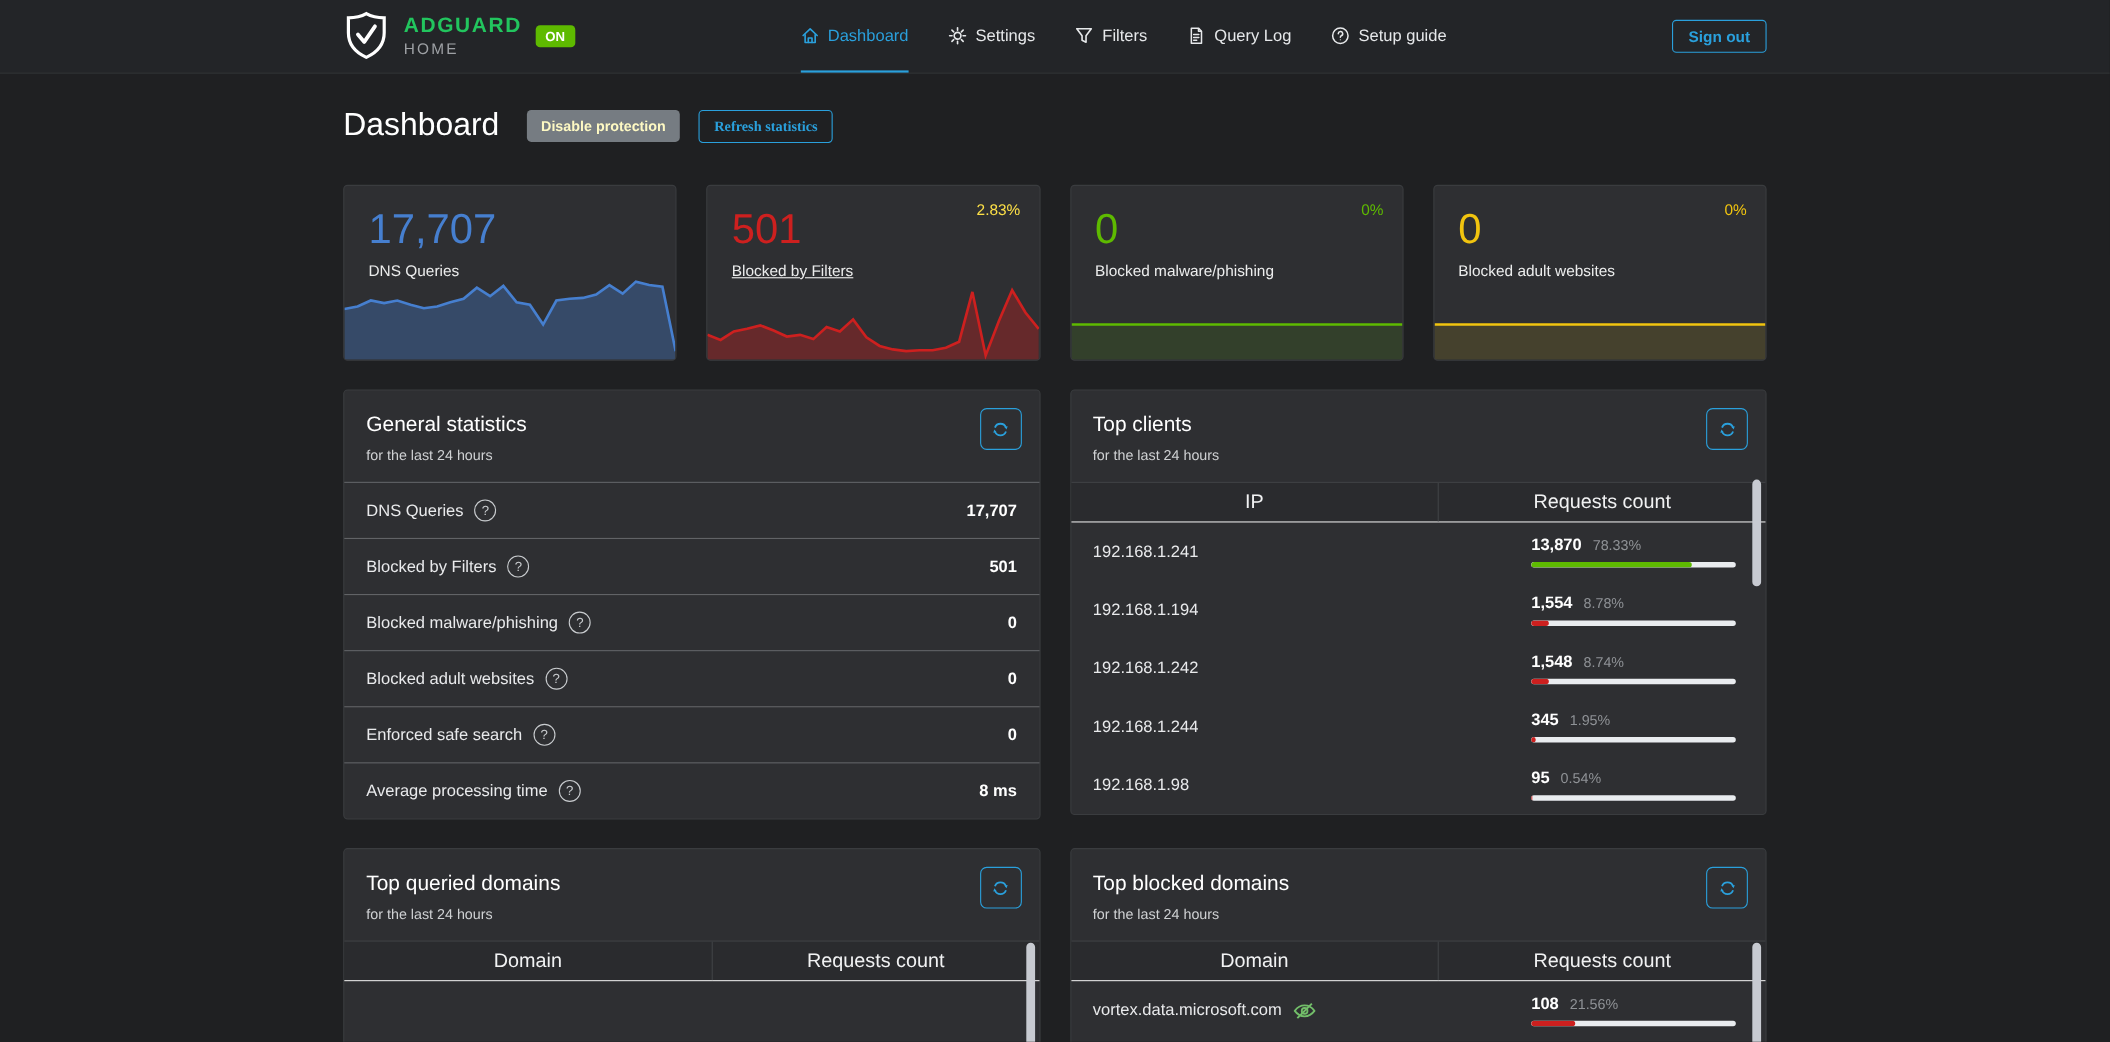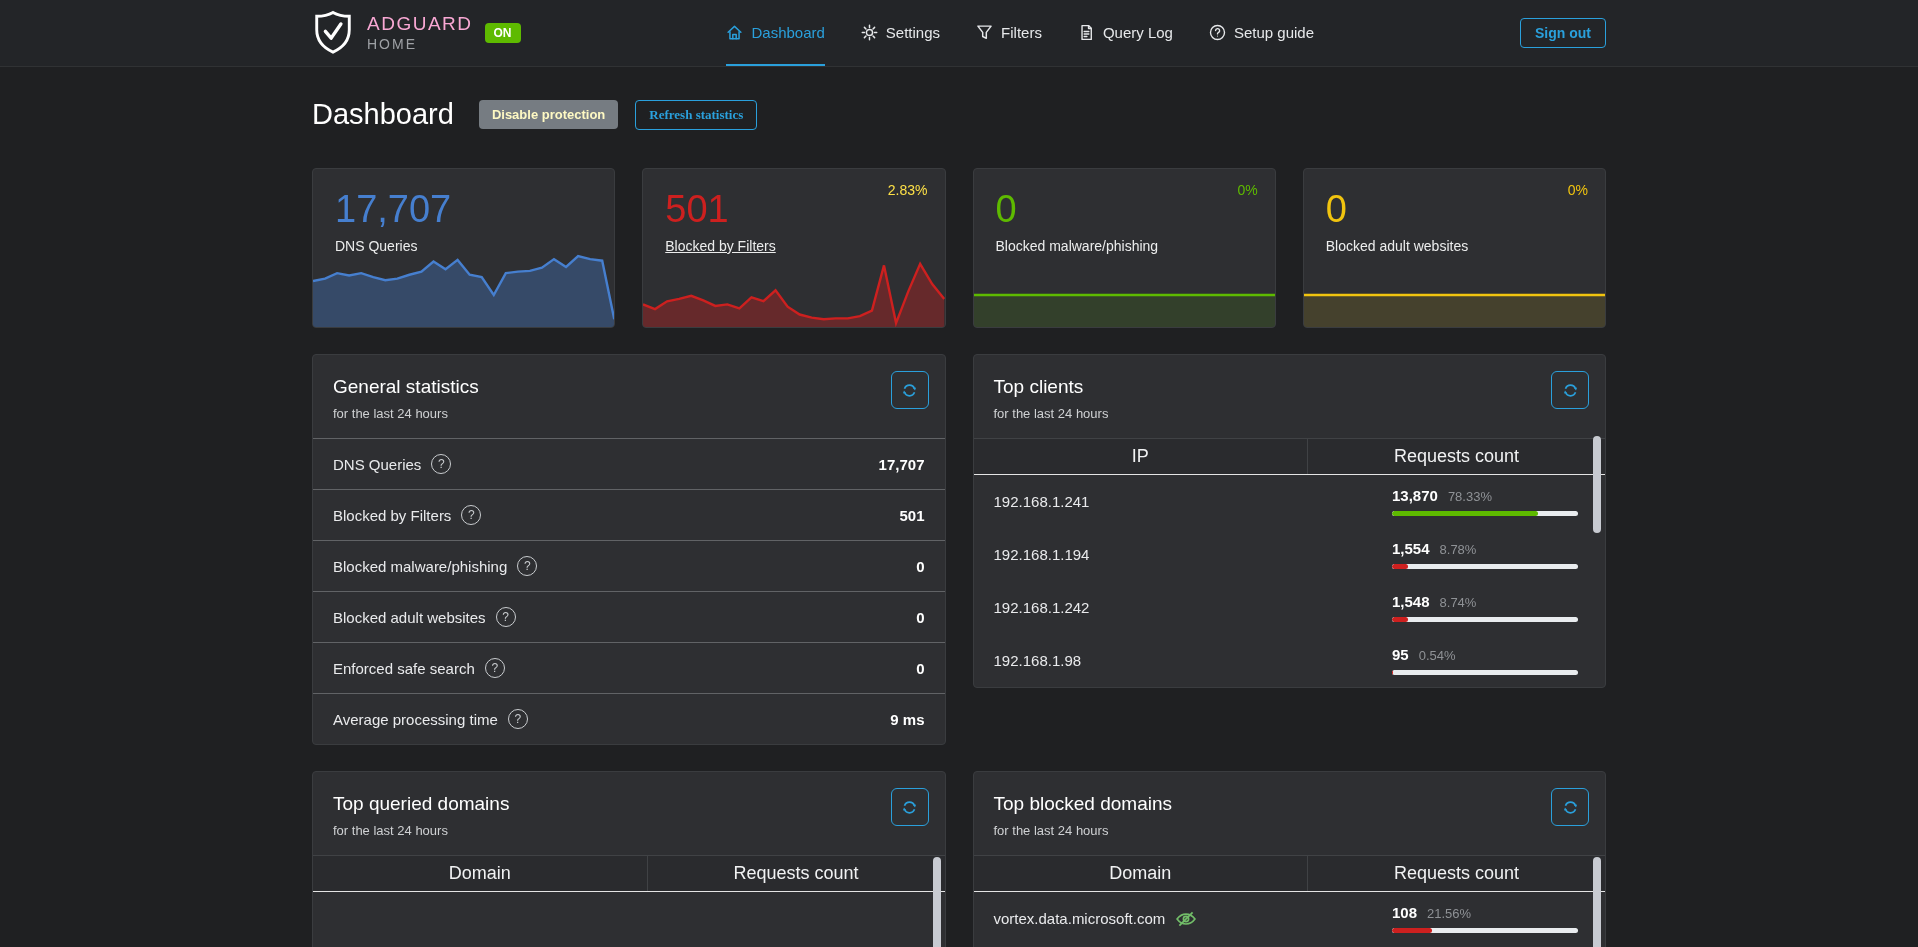--- a/index.html
+++ b/index.html
@@ -10,21 +10,21 @@
     font-family:"Liberation Sans","DejaVu Sans",sans-serif;
     overflow:hidden;
     position:relative;
   }
   
   .navbar { height:67px; background:#232528; border-bottom:1px solid #303234; }
   .nav-inner { width:1294px; margin:0 auto; height:100%; display:flex; align-items:stretch; }
   .brand { display:flex; align-items:center; cursor:pointer; }
   .brand svg { display:block; }
   .brand-text { margin-left:13px; }
-  .brand-name { font-size:19px; font-weight:normal; letter-spacing:1.5px; color:#f9a8d4; line-height:1; }
+  .brand-name { font-size:19px; font-weight:bold; letter-spacing:1.5px; color:#22c55e; line-height:1; }
   .brand-sub { font-size:14px; color:#9ea1a5; letter-spacing:2px; margin-top:3px; }
   .on-badge { background:#5eba00; color:#fff; font-weight:bold; font-size:12px; padding:3px 9px; border-radius:4px; margin-left:12px; }
   nav.main-nav { flex:1; display:flex; justify-content:center; gap:36px; }
   .nav-item { display:flex; align-items:center; gap:8px; font-size:15px; color:#e6e8ea; border-bottom:2px solid transparent; cursor:pointer; }
   .nav-item svg { width:17px; height:17px; }
   .nav-item.active { color:var(--accent); border-bottom-color:var(--accent); }
   .signout-wrap { display:flex; align-items:center; }
   .btn-signout { background:transparent; border:1px solid var(--accent); color:var(--accent); font-weight:bold; font-size:14px; padding:6px 14px; border-radius:4px; cursor:pointer; font-family:inherit; }
   
   .container { width:1294px; margin:0 auto; }
@@ -220,21 +220,21 @@
               <span>Enforced safe search</span>
               <span class="help-icon">?</span>
             </div>
             <div class="gs-value">0</div>
           </div>
           <div class="gs-row">
             <div class="gs-label">
               <span>Average processing time</span>
               <span class="help-icon">?</span>
             </div>
-            <div class="gs-value">9 ms</div>
+            <div class="gs-value">8 ms</div>
           </div>
         </div>
     </section>
 
     <section class="panel">
       <div class="panel-head">
         <div class="panel-title">Top clients</div>
         <div class="panel-sub">for the last 24 hours</div>
       </div>
       <button class="refresh-btn">
@@ -289,20 +289,36 @@
               <span>192.168.1.242</span>
             </div>
             <div class="trow-num">
               <div class="num-inner">
                 <div class="num-line">
                   <span class="num-count">1,548</span>
                   <span class="num-pct">8.74%</span>
                 </div>
                 <div class="bar">
                   <div class="bar-fill" style="width: 8.74%; background: rgb(205, 32, 31);"></div>
+                </div>
+              </div>
+            </div>
+          </div>
+          <div class="trow">
+            <div class="trow-name">
+              <span>192.168.1.244</span>
+            </div>
+            <div class="trow-num">
+              <div class="num-inner">
+                <div class="num-line">
+                  <span class="num-count">345</span>
+                  <span class="num-pct">1.95%</span>
+                </div>
+                <div class="bar">
+                  <div class="bar-fill" style="width: 1.95%; background: rgb(205, 32, 31);"></div>
                 </div>
               </div>
             </div>
           </div>
           <div class="trow">
             <div class="trow-name">
               <span>192.168.1.98</span>
             </div>
             <div class="trow-num">
               <div class="num-inner">

